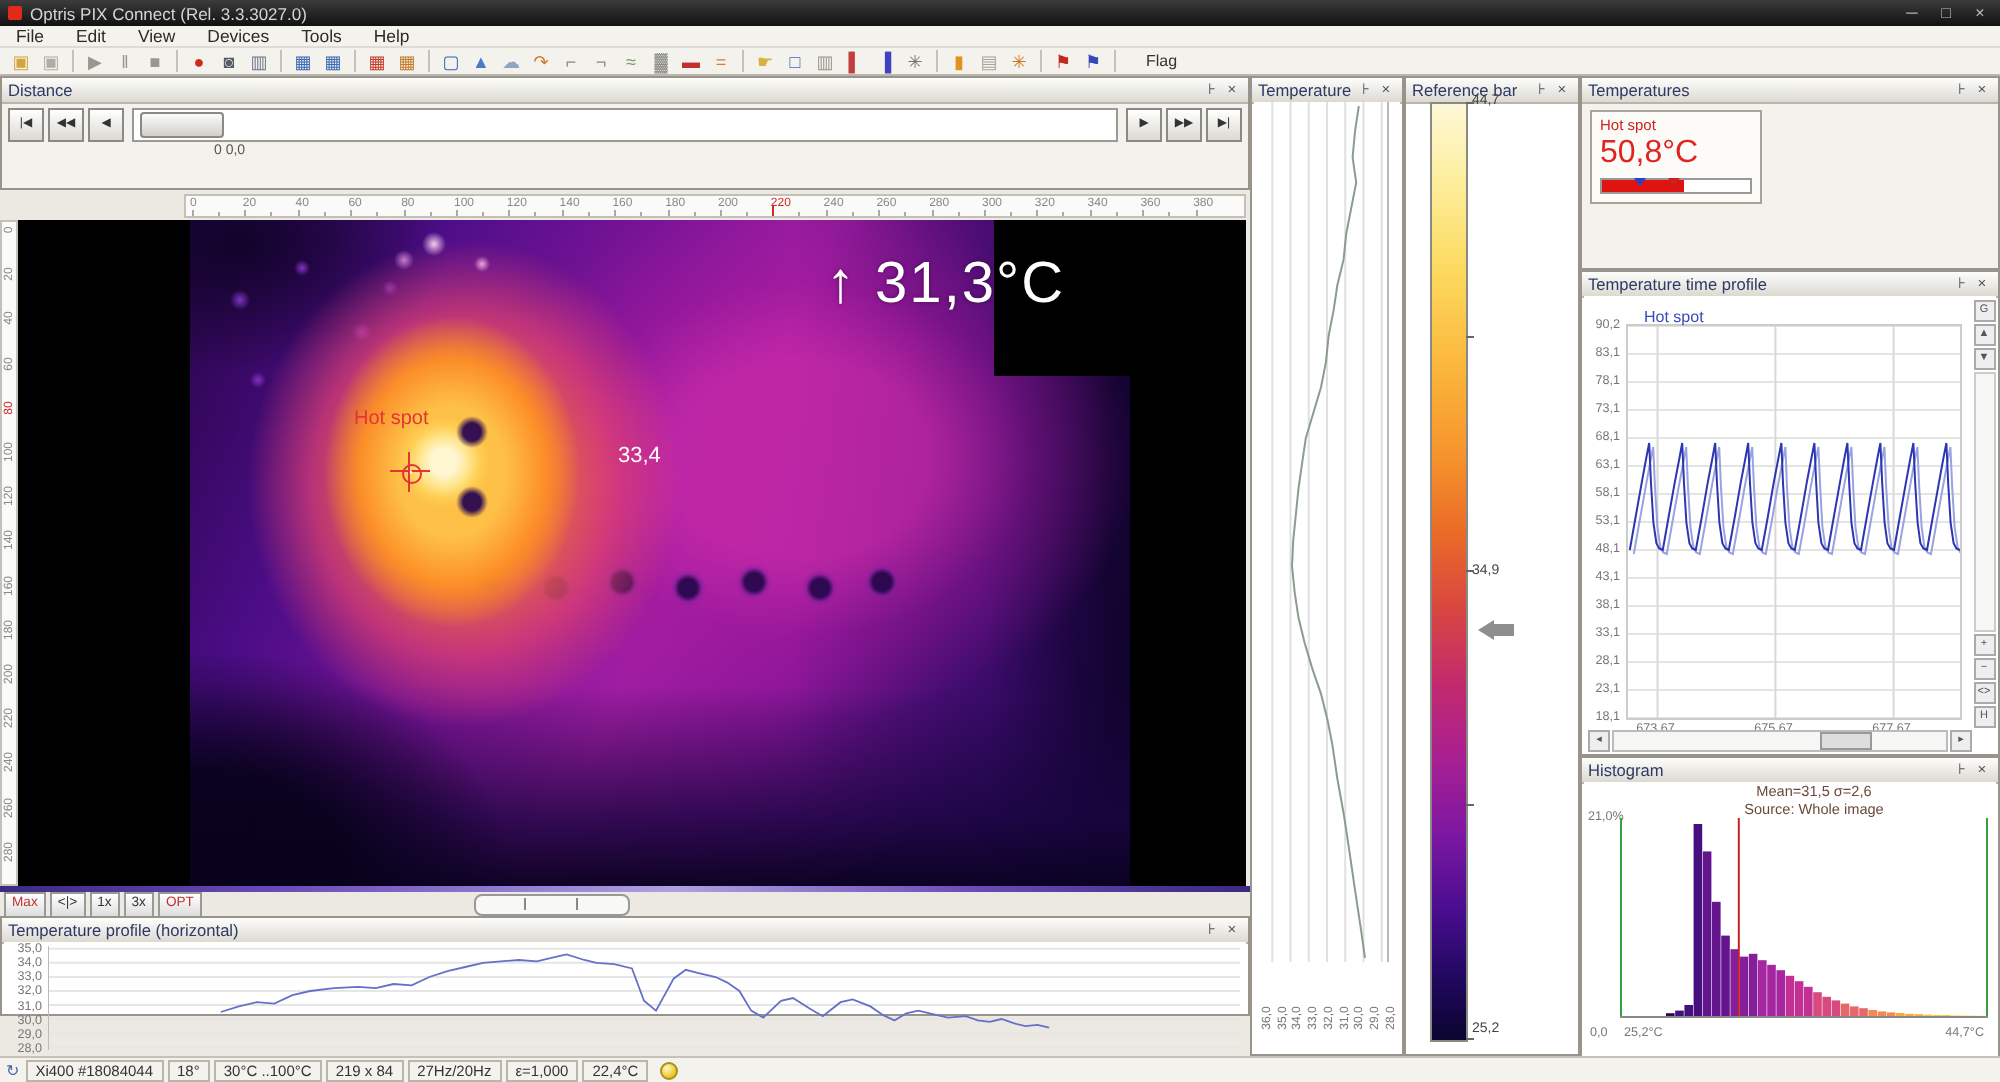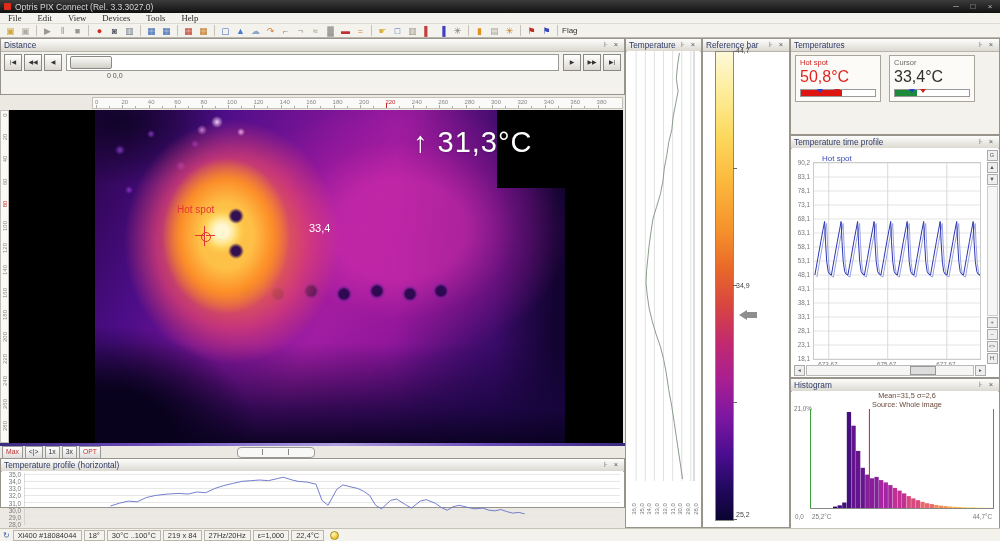--- a/index.html
+++ b/index.html
@@ -3,25 +3,25 @@
 <meta charset="utf-8">
 <style>
   html,body{margin:0;padding:0;background:#777;}
   #root{position:relative;width:1000px;height:541px;background:#ece9e2;font-family:"Liberation Sans",sans-serif;overflow:hidden;font-size:9px;color:#222;}
   
   #titlebar{position:absolute;left:0;top:0;width:1000px;height:13px;background:linear-gradient(#3c3c3c,#111);color:#d5d5d5;display:flex;align-items:center;padding:0 4px;box-sizing:border-box;font-size:8.5px;}
   #applogo{width:7px;height:7px;background:#e02a1a;border-radius:1px;margin-right:4px;flex:none;}
   #winbtns{margin-left:auto;display:flex;gap:5px;color:#bbb;font-size:8px;}
   #winbtns span{width:12px;text-align:center;}
   #menubar{position:absolute;left:0;top:13px;width:1000px;height:11px;background:#f4f2ed;border-bottom:1px solid #dedbd2;display:flex;align-items:center;box-sizing:border-box;}
-  .mi{padding:12px 8px;font-size:8.7px;color:#2a2a2a;font-family:Liberation Serif, serif;}
+  .mi{padding:12px 8px;font-size:8.7px;color:#2a2a2a;}
   #toolbar{position:absolute;left:0;top:24px;width:1000px;height:14px;background:#f4f2ed;border-bottom:1px solid #bab6ac;display:flex;align-items:center;padding:0 3px;box-sizing:border-box;}
   .ticon{width:13px;height:12px;font-size:9px;line-height:12px;text-align:center;margin:0 1px;flex:none;}
   .tsep{width:1px;height:11px;background:#c6c2b8;margin:0 3px;flex:none;}
-  #flaglabel{font-size:8px;color:#333;margin-left:1px;}
+  #flaglabel{font-size:8px;color:#333;margin-left:12px;}
   
   .panel{position:absolute;background:#fff;border:1px solid #98948c;box-sizing:border-box;}
   .graypanel{background:#f4f2ed;}
   .phead{height:12px;background:linear-gradient(#fdfdfc,#dcd9d1);border-bottom:1px solid #b8b5ad;display:flex;align-items:center;font-size:8.3px;color:#2e3a66;padding:0 3px;white-space:nowrap;overflow:hidden;}
   .phead .sp{flex:1;}
   .pbtn{flex:none;width:10px;height:10px;font-size:7.5px;line-height:10px;text-align:center;color:#555;}
   
   #distrow{position:absolute;left:2px;top:15px;right:2px;height:16px;display:flex;align-items:center;}
   .navb{width:16px;height:15px;border:1px solid #8a8a84;background:linear-gradient(#fff,#dcd9d1);font-size:6px;line-height:14px;text-align:center;color:#333;margin:0 1px;flex:none;}
   #disttrack{flex:1;height:15px;border:1px solid #9a9a94;background:#fff;position:relative;margin:0 3px;}
@@ -420,29 +420,20 @@
     <div id="tcards">
       <div class="tcard">
         <div class="tlabel" style="color: rgb(204, 36, 32);">Hot spot</div>
         <div class="tval" style="color: rgb(224, 37, 32);">50,8°C</div>
         <div class="tbar">
             <span class="tfill" style="width: 55%; background: rgb(221, 20, 16);"></span>
             <span class="tmk blue" style="left: 22%;"></span>
             <span class="tmk red" style="left: 45%;"></span>
           </div>
       </div>
-      <div class="tcard">
-        <div class="tlabel" style="color: rgb(106, 106, 102);">Cursor</div>
-        <div class="tval" style="color: rgb(46, 46, 46);">33,4°C</div>
-        <div class="tbar">
-            <span class="tfill" style="width: 30%; background: rgb(28, 138, 58);"></span>
-            <span class="tmk blue" style="left: 19%;"></span>
-            <span class="tmk red" style="left: 34%;"></span>
-          </div>
-      </div>
     </div>
   </div>
 
   <div class="panel" id="timediag">
     <div class="phead">
       <span>Temperature time profile</span>
       <span class="sp"></span>
       <span class="pbtn">⊦</span>
       <span class="pbtn">×</span>
     </div>

